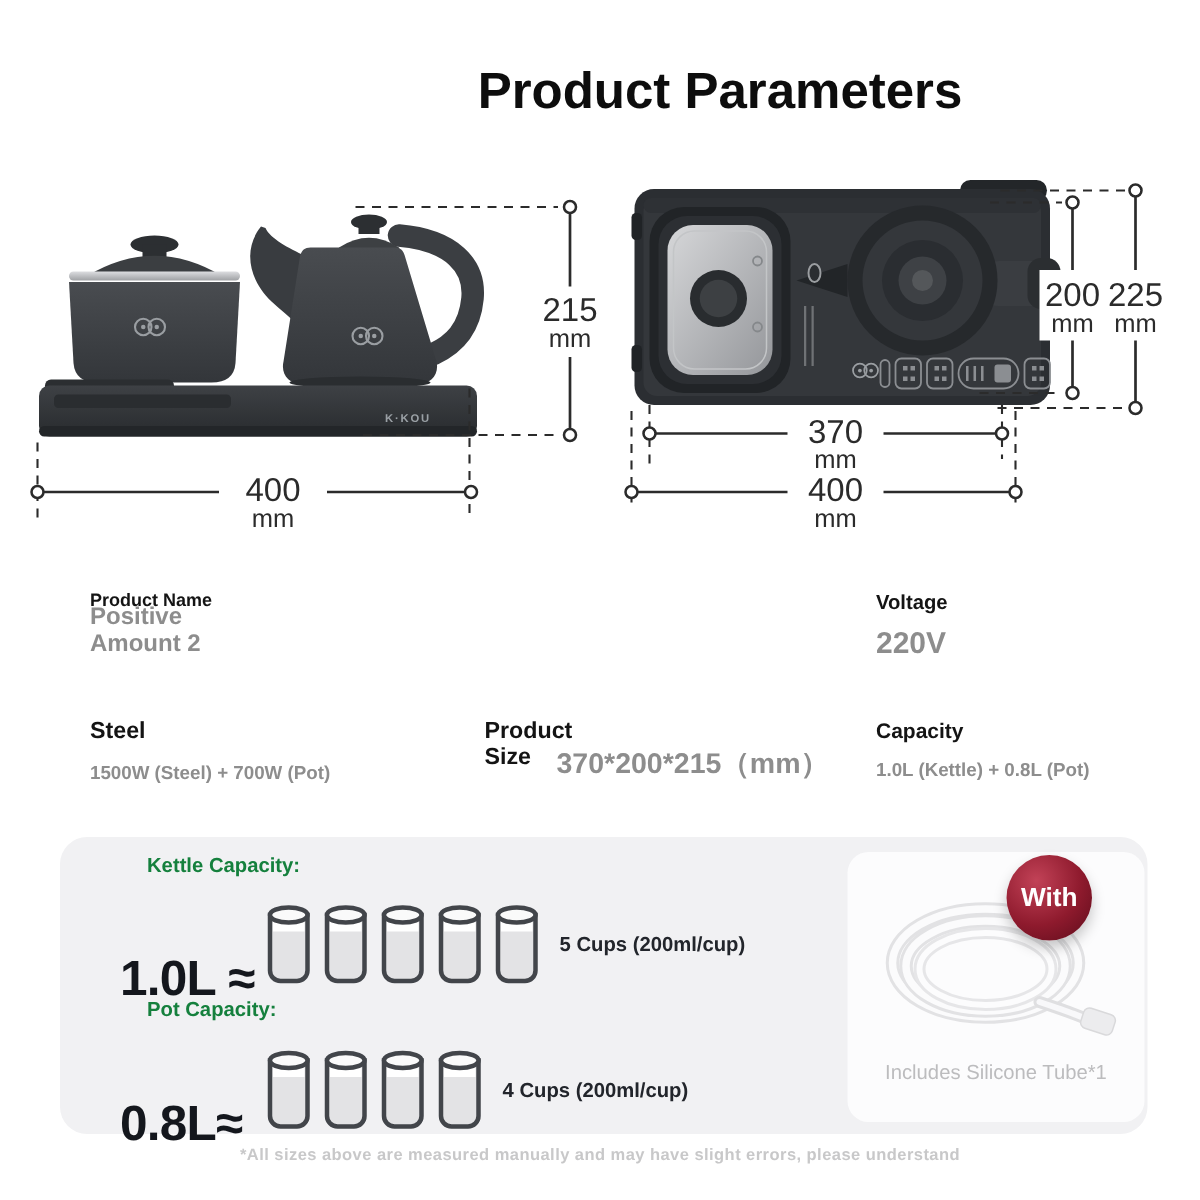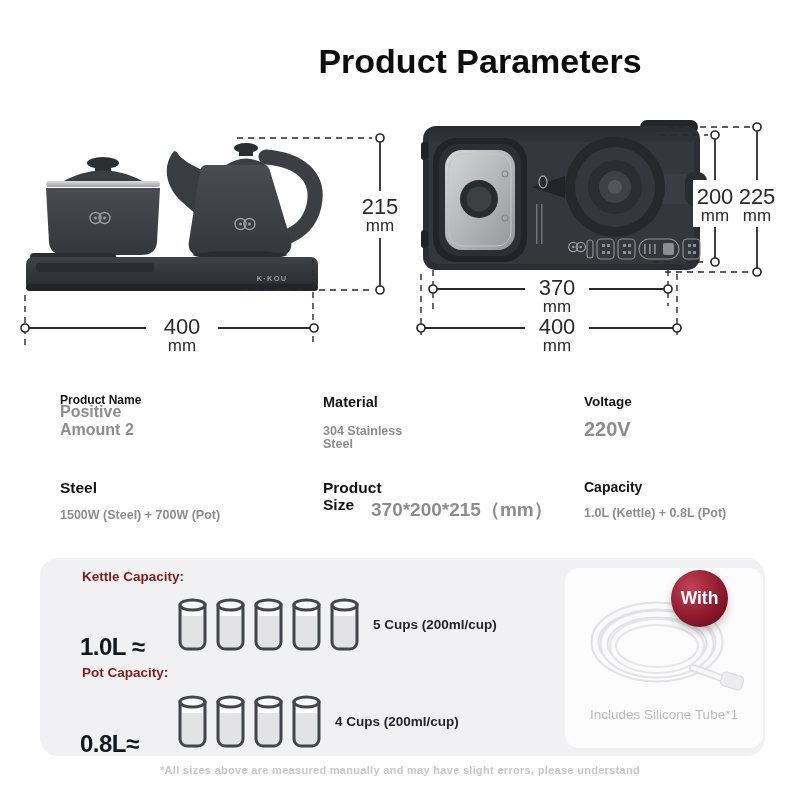--- a/index.html
+++ b/index.html
@@ -23,23 +23,23 @@
   .v-wrap{font-size:12.5px;width:106px;}
   .v-plain{font-weight:400;color:#414141;white-space:nowrap;}
   .v-220{font-size:20px;margin-top:8px;}
   .v-size{position:absolute;left:0;top:20px;font-size:19px;color:#3c3c3c;margin-left:48px;}
   .w92{width:92px;}
   .mt14{margin-top:14px;}
   .mt12{margin-top:12px;}
 
   
   .panel{left:40px;top:558px;width:725px;height:198px;background:#f1f1f3;border-radius:18px;}
-  .cap-label{position:absolute;font-size:13.5px;font-weight:700;color:#7f1d1d;}
+  .cap-label{position:absolute;font-size:13.5px;font-weight:700;color:#15803d;margin-left:16px;}
   .cap-row{position:absolute;display:flex;align-items:center;}
-  .cap-vol{min-width:97px;font-size:24px;font-weight:700;color:#14171d;letter-spacing:-0.5px;margin-top:46px;}
+  .cap-vol{min-width:97px;font-size:33px;font-weight:700;color:#14171d;letter-spacing:-0.5px;margin-top:46px;}
   .cups{display:flex;gap:7px;align-items:flex-end;}
   .cups-text{margin-left:13px;font-size:13.5px;font-weight:700;color:#22252b;white-space:nowrap;}
 
   
   .card{position:absolute;left:525px;top:10px;width:198px;height:180px;background:#fcfcfd;border-radius:14px;}
   .badge{position:absolute;left:106px;top:2px;width:57px;height:57px;border-radius:50%;
     background:radial-gradient(circle at 35% 30%, #c24257, #8e1a2d 55%, #5c0c1b);
     color:#fff;font-size:17.5px;font-weight:700;display:flex;align-items:center;justify-content:center;
     box-shadow:0 5px 9px rgba(0,0,0,0.22);text-align:right;}
   .card-caption{position:absolute;left:10px;top:138px;width:178px;text-align:center;
@@ -238,24 +238,20 @@
       <text class="dim-unit" x="142" y="200">mm</text>
       <text class="dim-num" x="142" y="222">400</text>
       <text class="dim-unit" x="142" y="239">mm</text>
     </g>
   </svg>
 
   <div class="spec" style="left:60px;top:394px">
     <div class="h h-lg">Product Name</div>
     <div class="v v-lg">Positive Amount 2</div>
   </div>
-  <div class="spec" style="left:323px;top:395px">
-    <div class="h h-md" style="font-size:14.5px">Material</div>
-    <div class="v v-wrap mt14">304 Stainless Steel</div>
-  </div>
   <div class="spec" style="left:584px;top:395px">
     <div class="h h-sm">Voltage</div>
     <div class="v v-plain v-220">220V</div>
   </div>
   <div class="spec" style="left:60px;top:480px">
     <div class="h h-md">Steel</div>
     <div class="v v-sm mt12">1500W (Steel) + 700W (Pot)</div>
   </div>
   <div class="spec" style="left:323px;top:480px">
     <div class="h h-md w92">Product Size</div>

